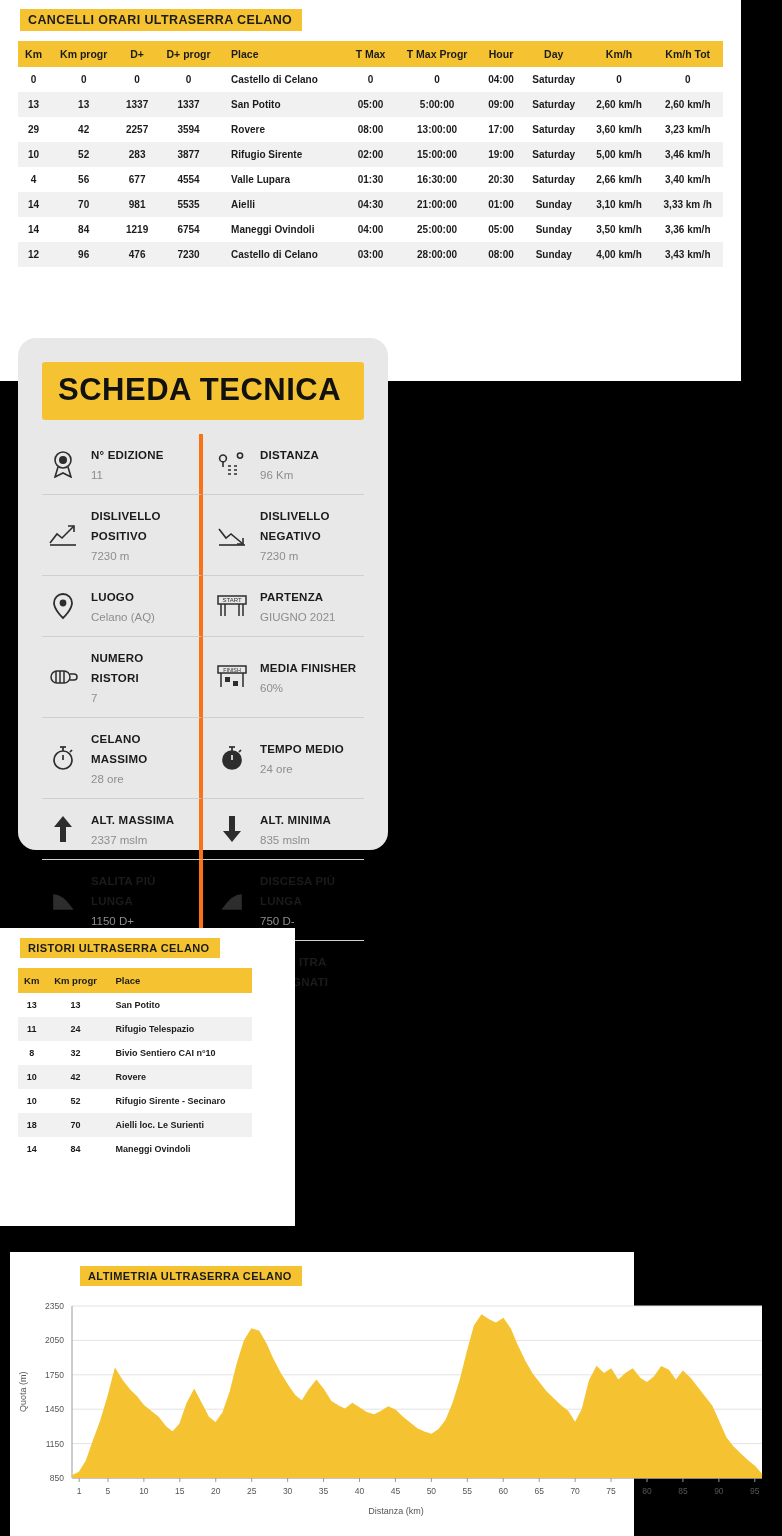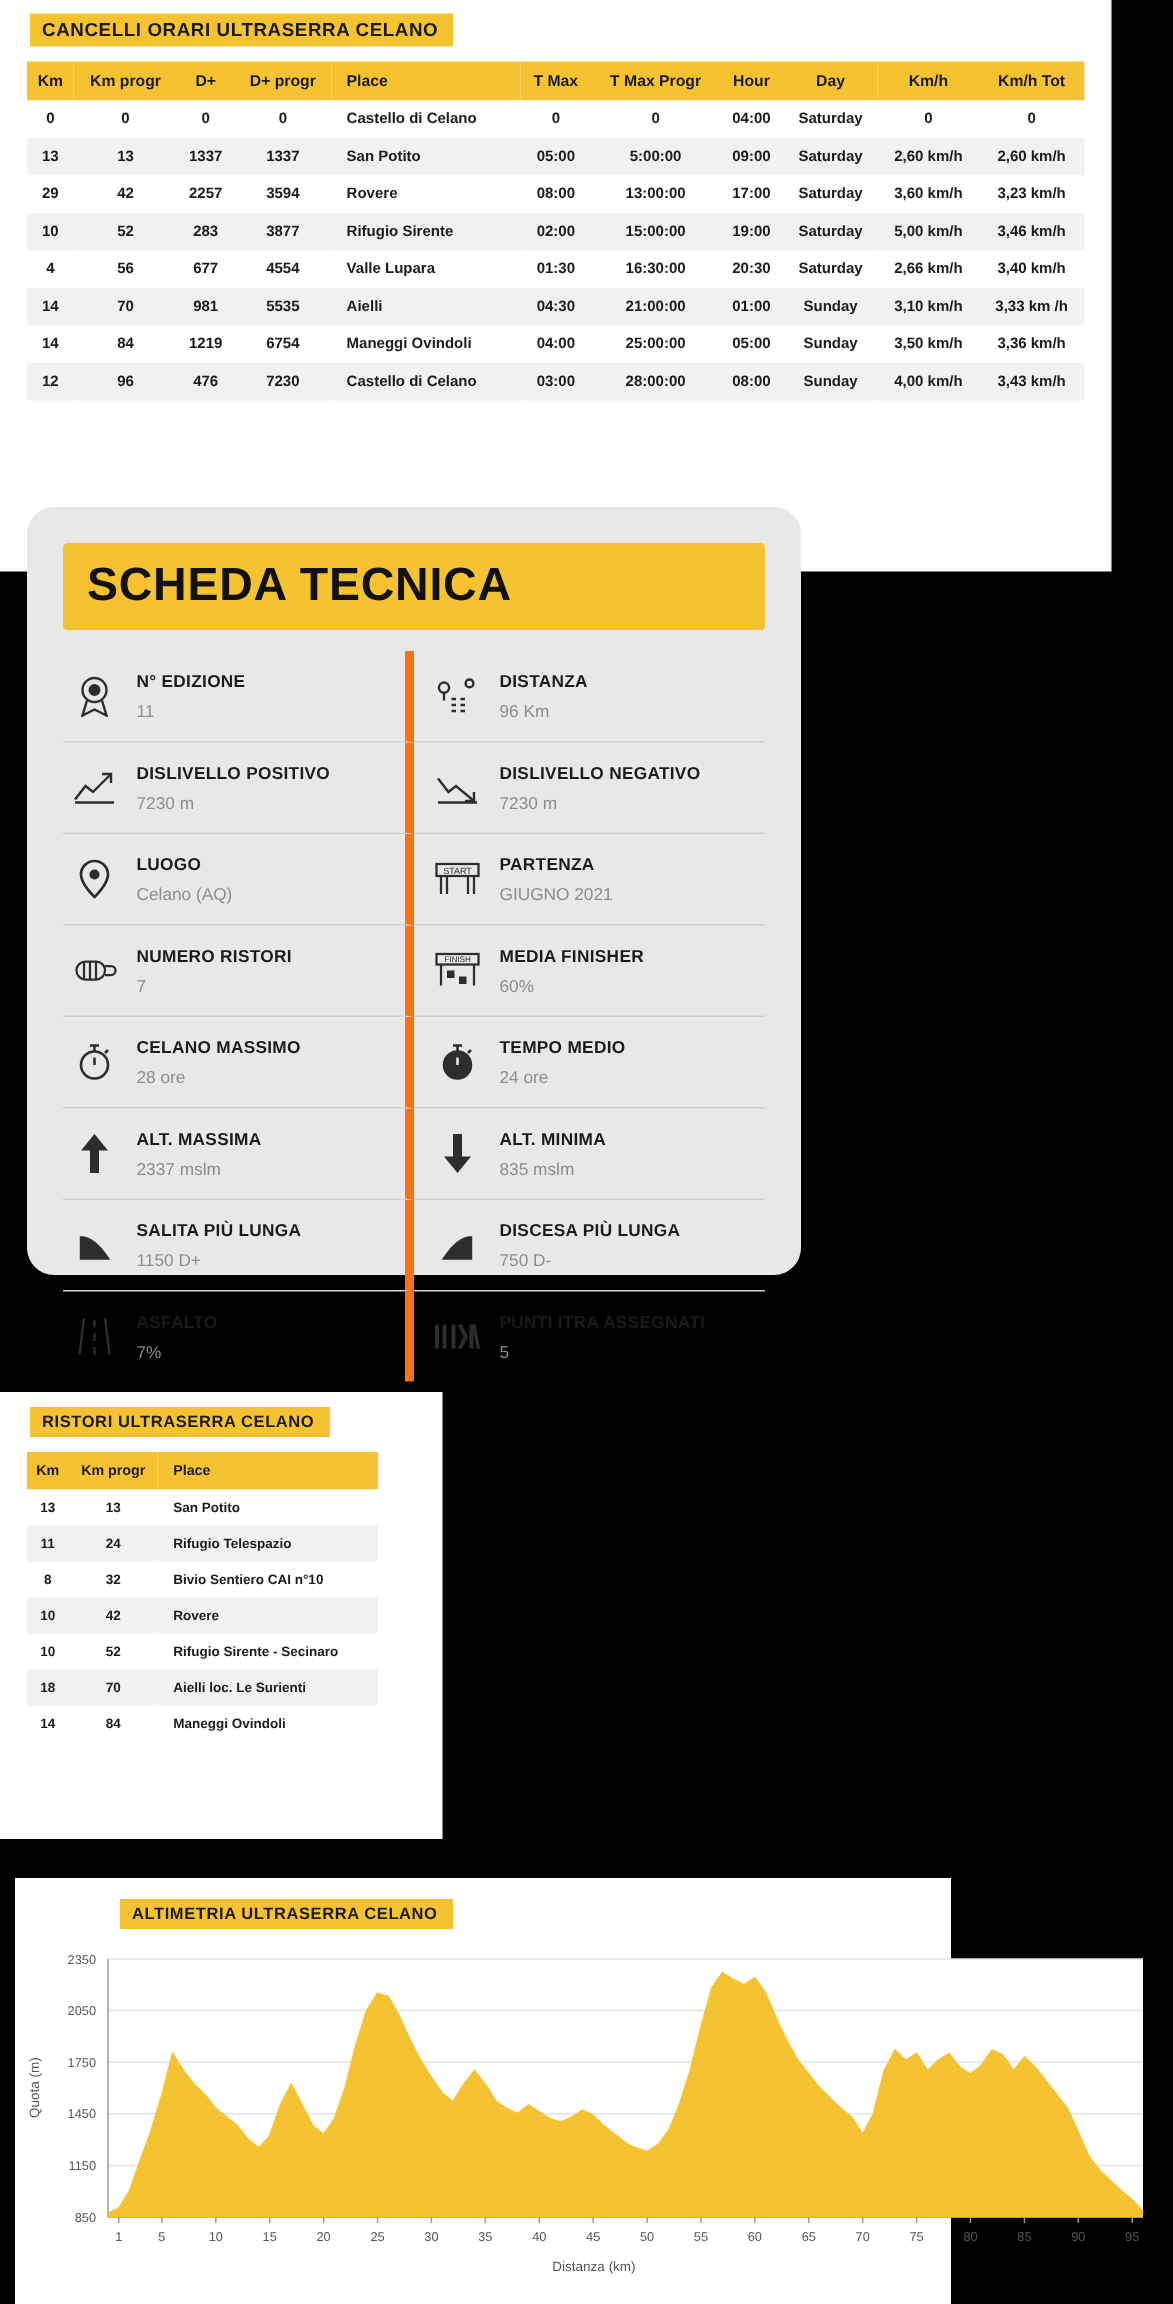--- a/index.html
+++ b/index.html
@@ -46,21 +46,21 @@
     padding: 7px 4px;
     text-align: center;
     white-space: nowrap;
   }
   table.cancelli tbody td.left { text-align: left; padding-left: 10px; }
   table.cancelli tbody tr:nth-child(odd) { background: #ffffff; }
   table.cancelli tbody tr:nth-child(even) { background: #f1f1f1; }
 
   
   .sec-scheda {
-    position: absolute; left: 18px; top: 338px; width: 516px; height: 512px;
+    position: absolute; left: 18px; top: 338px; width: 370px; height: 512px;
     background: #e8e8e8; border-radius: 18px;
   }
   .scheda-head {
     margin: 24px 24px 0 24px;
     background: #f5c331;
     border-radius: 3px;
     padding: 10px 16px 12px 16px;
   }
   .scheda-head h1 {
     margin: 0; font-size: 31px; font-weight: bold; letter-spacing: .5px; color: #111;
@@ -68,21 +68,21 @@
   .spec-grid {
     margin: 14px 24px 0 24px;
     display: grid; grid-template-columns: 1fr 1fr;
   }
   .spec-cell {
     display: flex; align-items: center; gap: 9px;
     padding: 10px 4px 10px 2px;
     border-bottom: 1px solid #cfcfcf;
     min-height: 48px;
   }
-  .spec-cell.col-left { border-right: 6px solid #f97316; padding-right: 8px; }
+  .spec-cell.col-left { border-right: 4px solid #f97316; padding-right: 8px; }
   .spec-cell.col-right { padding-left: 10px; }
   .spec-grid .spec-cell:nth-last-child(-n+2) { border-bottom: none; }
   .spec-ico { width: 38px; min-width: 38px; height: 36px; display: flex; align-items: center; justify-content: center; color: #2d2d2d; }
   .spec-txt { line-height: 1.25; }
   .spec-label { font-size: 11.5px; font-weight: bold; color: #1b1b1b; letter-spacing: .2px; }
   .spec-value { font-size: 11.5px; color: #8d8d8d; margin-top: 2px; }
 
   
   .sec-ristori {
     position: absolute; left: 0; top: 928px; width: 295px; height: 298px;

